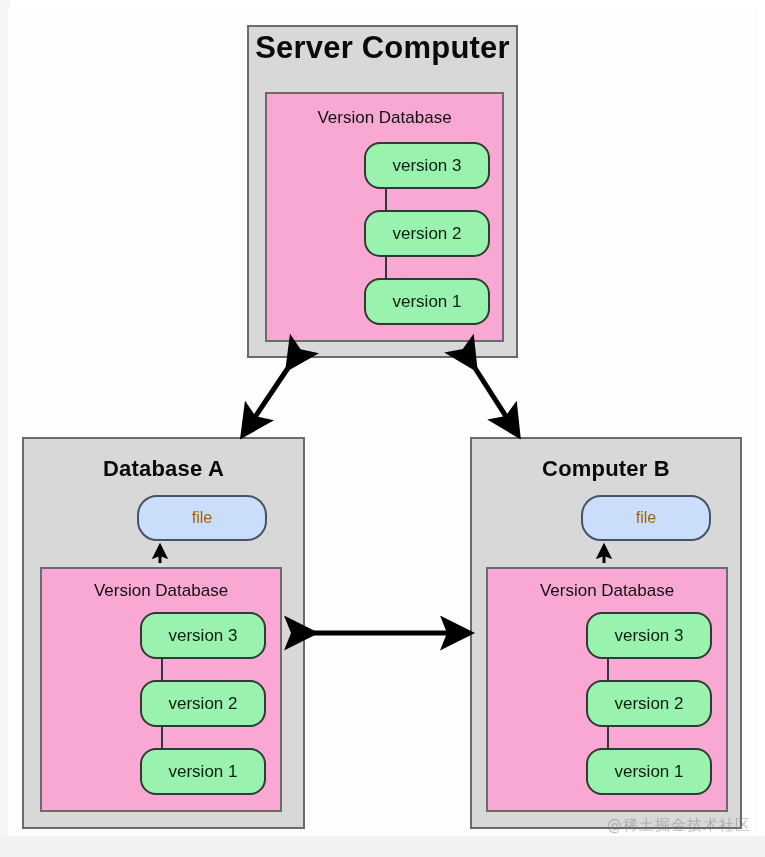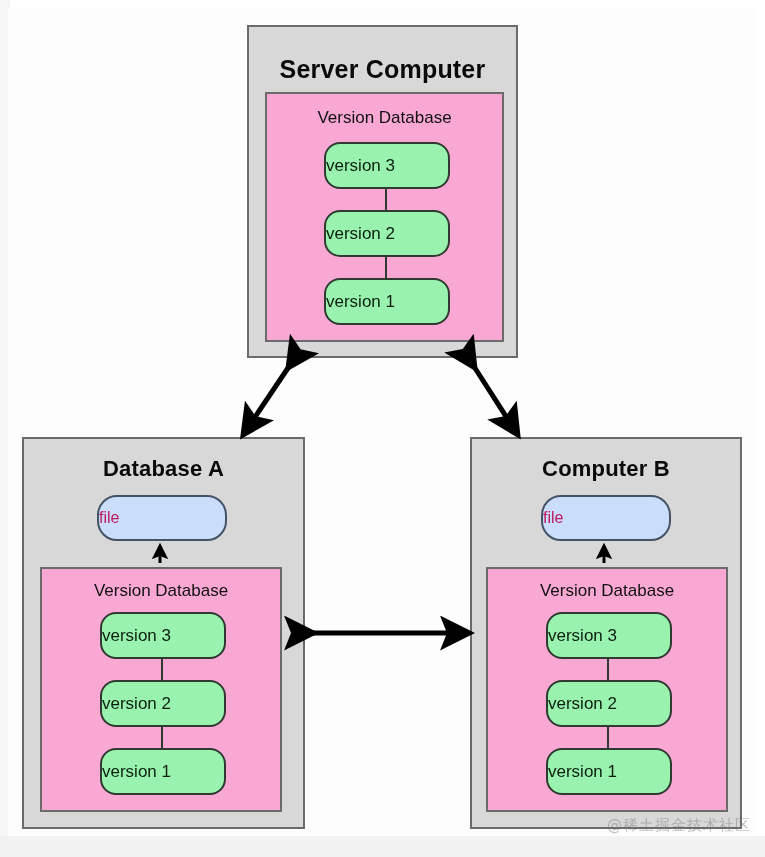--- a/index.html
+++ b/index.html
@@ -64,32 +64,33 @@
     text-align: center;
     color: #111111;
   }
 
   
   .pill {
     position: absolute;
     box-sizing: border-box;
     display: flex;
     align-items: center;
-    justify-content: flex-start;
+    justify-content: center;
     border-radius: 16px;
+    margin-left: 40px;
   }
   .pill.version {
     background: #99f2ae;
     border: 2.5px solid #2f3a31;
     color: #0b1f10;
   }
   .pill.file {
     background: #cadefb;
     border: 2.5px solid #445366;
-    color: #be185d;
+    color: #a16207;
     border-radius: 20px;
   }
   .pill span { pointer-events: none; }
 
   
   .chain {
     position: absolute;
     width: 2px;
     background: #2f3a31;
   }
@@ -117,21 +118,21 @@
 </head>
 <body>
 
 <div id="page">
 
   <div class="left-band"></div>
   <div class="canvas-bg"></div>
   <div class="footer-band"></div>
 
   <div class="machine" style="left:247px; top:25px; width:271px; height:333px;">
-    <div class="machine-title" style="top:28px; font-size:25px;">Server Computer</div>
+    <div class="machine-title" style="top:3px; font-size:31px;">Server Computer</div>
 
     <div class="vdb" style="left:16px; top:65px; width:239px; height:250px;">
       <div class="vdb-title" style="top:14px; font-size:17px;">Version Database</div>
 
       <div class="chain" style="left:118px; top:95px; height:22px;"></div>
       <div class="chain" style="left:118px; top:163px; height:22px;"></div>
 
       <div class="pill version" style="left:57px; top:48px; width:126px; height:47px;">
         <span style="font-size:17px;">version 3</span>
       </div>

